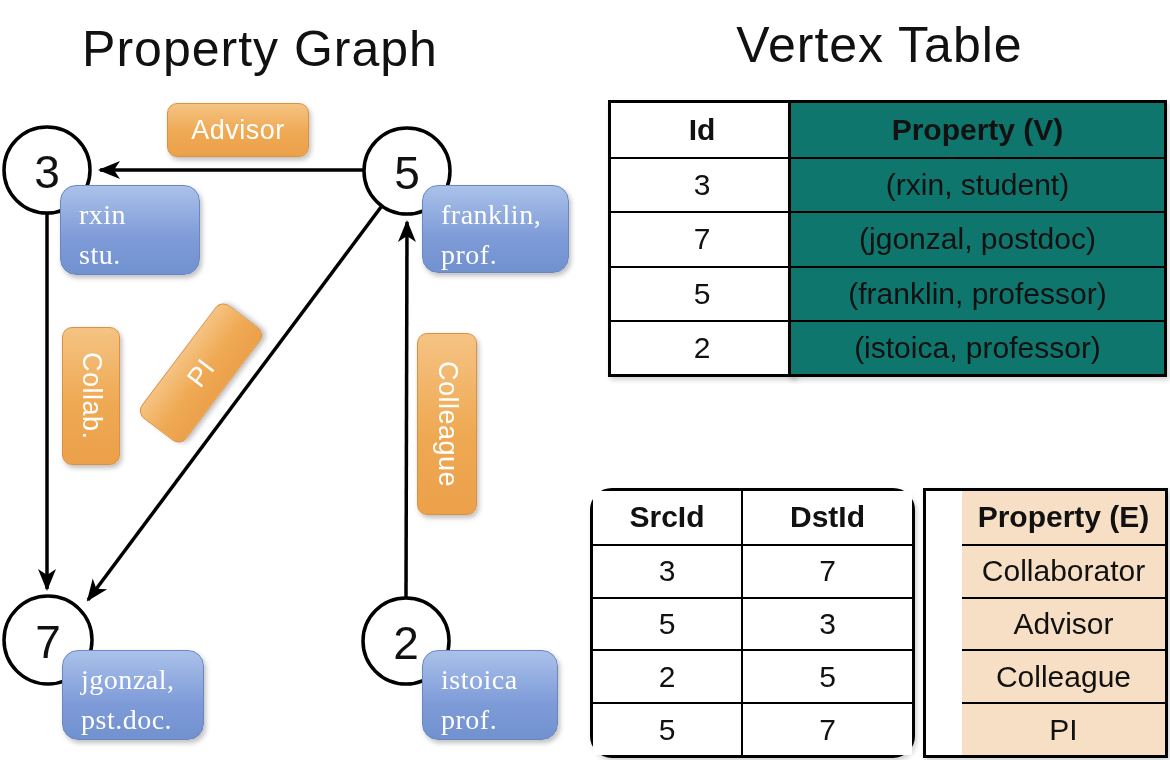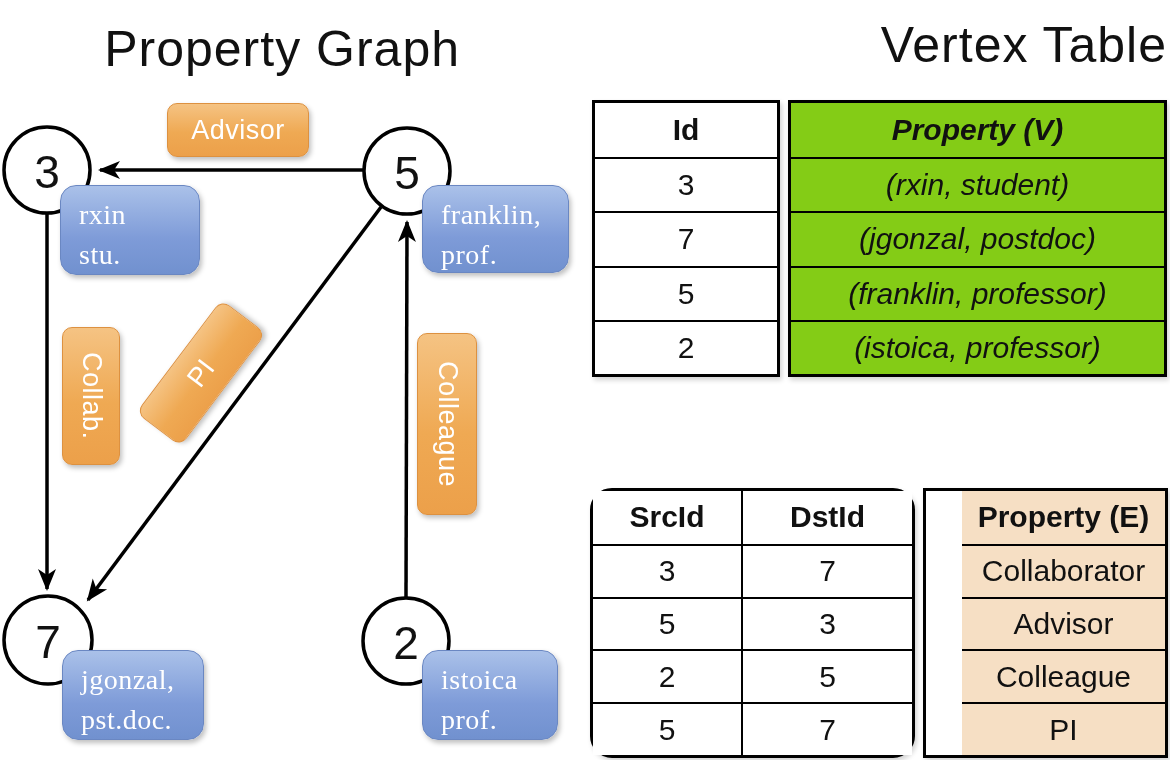--- a/index.html
+++ b/index.html
@@ -1,21 +1,21 @@
 <!DOCTYPE html>
 <html><head>
 <meta charset="utf-8">
 <style>
   html,body { margin:0; padding:0; background:#ffffff; }
   .canvas {
     position:relative; width:1170px; height:760px; overflow:hidden;
     font-family:"Liberation Sans", sans-serif; background:#ffffff;
   }
   .title {
-    position:absolute; text-align:right; font-size:50px; font-weight:300;
+    position:absolute; text-align:center; font-size:50px; font-weight:300;
     color:#111; letter-spacing:1px; white-space:nowrap;
   }
   #graph-title   { left:60px;  top:20px; width:400px; }
   #vertex-title  { left:592px; top:16px; width:575px; }
   #edge-title    { left:592px; top:402px; width:575px; }
 
   svg.graph { position:absolute; left:0; top:0; }
 
   .node-num {
     position:absolute; font-size:46px; font-weight:300; color:#111;
@@ -44,24 +44,24 @@
   
   .tbl { position:absolute; display:grid; border:3px solid #000; background:#fff;
          box-shadow:2px 3px 5px rgba(0,0,0,0.18); }
   .tbl .cell {
     display:flex; align-items:center; justify-content:center;
     font-size:30px; color:#111; border-top:2.5px solid #000; background:#fff;
   }
   .tbl .cell.first-row { border-top:none; }
   .tbl .cell.col2 { border-left:2.5px solid #000; }
   .tbl .cell.hdr { font-weight:bold; }
-  .tbl.bluefill .cell { background:#84cc16;font-style:italic; }
+  .tbl.bluefill .cell { background:#0f766e; }
   .tbl.tanfill  .cell { background:#f6dfc4;margin-left:36px; }
 
-  #vertex-id-table  { left:592px; top:100px; width:182px; height:271px;
+  #vertex-id-table  { left:608px; top:100px; width:182px; height:271px;
                       grid-template-rows:repeat(5,1fr); grid-template-columns:1fr; }
   #vertex-prop-table{ left:788px; top:100px; width:373px; height:271px;
                       grid-template-rows:repeat(5,1fr); grid-template-columns:1fr; }
   #edge-src-table   { left:590px; top:488px; width:319px; height:264px;
                       grid-template-rows:repeat(5,1fr); grid-template-columns:148px 1fr;border-radius:22px; }
   #edge-prop-table  { left:923px; top:488px; width:239px; height:264px;
                       grid-template-rows:repeat(5,1fr); grid-template-columns:1fr; }
 </style>
 </head>
 <body>

